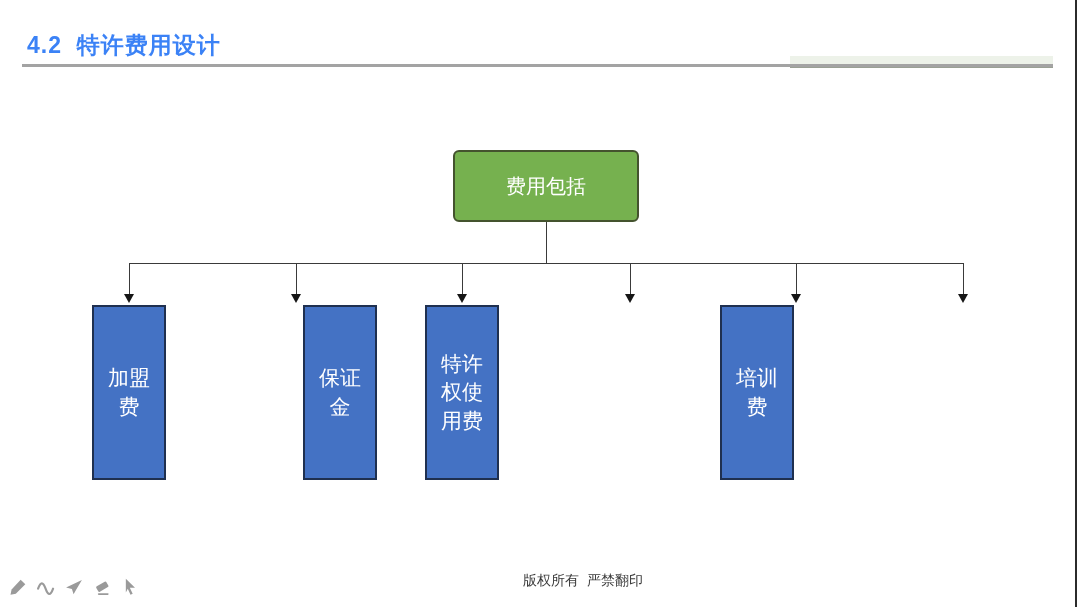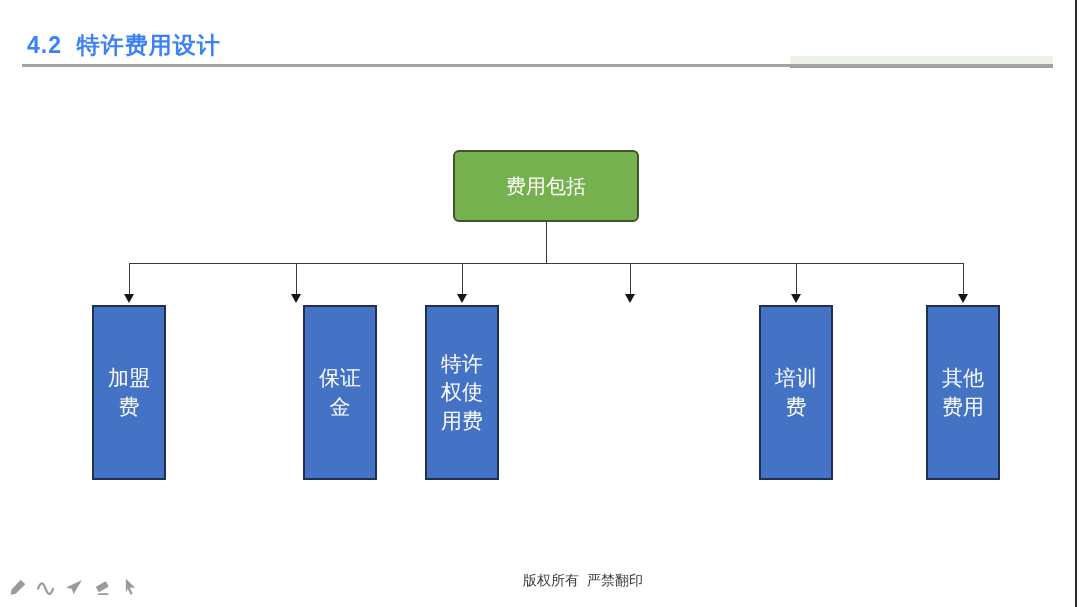--- a/index.html
+++ b/index.html
@@ -81,24 +81,22 @@
   <div class="vline" style="left:963px;top:263px;height:31px;"></div>
   <div class="arrowhead" style="left:958px;top:294px;"></div>
 
   <div class="child-node" style="left:92px;"><span>加盟
 费</span></div>
   <div class="child-node" style="left:259px;margin-left:44px;"><span>保证
 金</span></div>
   <div class="child-node" style="left:425px;"><span>特许
 权使
 用费</span></div>
-  <div class="child-node" style="left:759px;"><span>培训
+  <div class="child-node" style="left:720px;"><span>培训
 费</span></div>
-  <div class="child-node" style="left:926px;"><span>其他
-费用</span></div>
 
   <div class="footer-text">版权所有  严禁翻印</div>
 
   <div class="annot-toolbar">
     <span class="tool">
       <svg viewBox="0 0 24 24">
           <path class="fillicon" d="M15.2 3.2l5.6 5.6L9.4 20.2 3 21.4l1.3-6.3L15.2 3.2z"></path>
         </svg>
     </span>
     <span class="tool">

